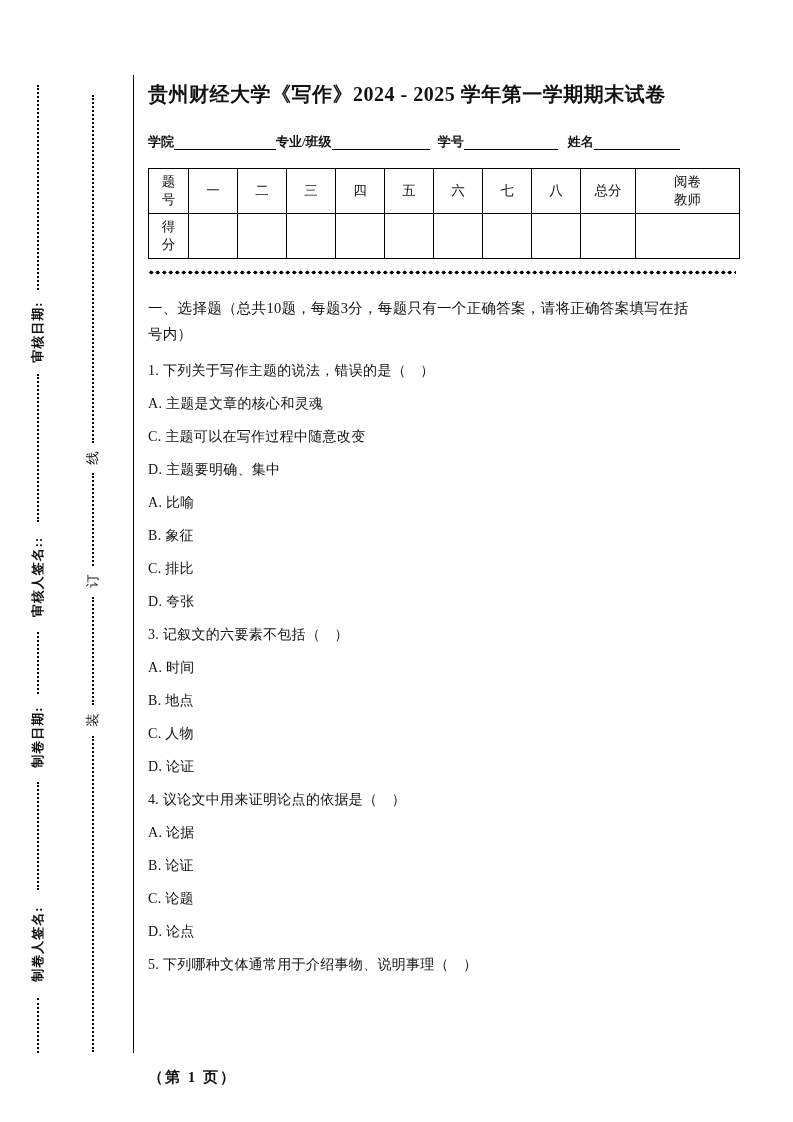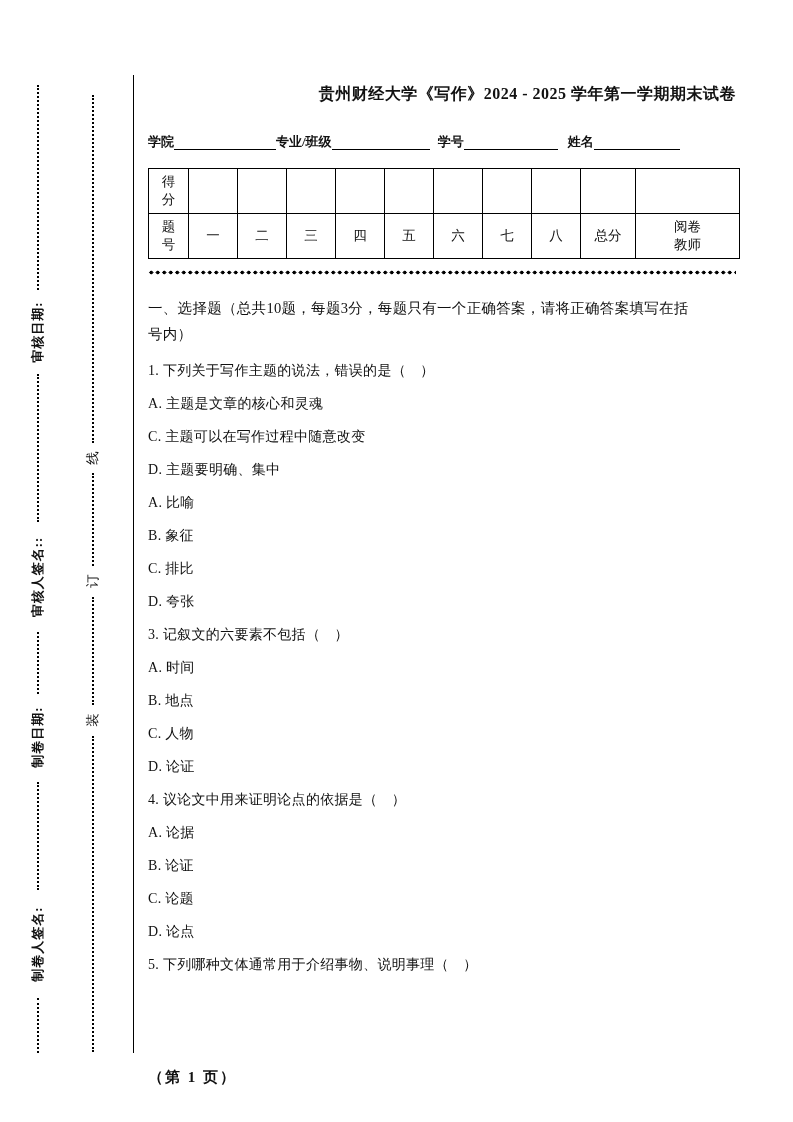--- a/index.html
+++ b/index.html
@@ -13,21 +13,21 @@
     position:absolute;white-space:nowrap;font-size:13px;font-weight:bold;
     transform:translate(-50%,-50%) rotate(-90deg);letter-spacing:1px;
   }
   .bind-char{
     position:absolute;font-size:13.5px;
     transform:translate(-50%,-50%) rotate(-90deg);
   }
   .content-rule{position:absolute;left:133px;top:75px;height:978px;width:0;border-left:1.5px solid #000;}
   
   .main{position:absolute;left:148px;top:82px;width:588px;}
-  .title{text-align:right;font-size:16px;font-weight:bold;letter-spacing:0.5px;line-height:24px;}
+  .title{text-align:left;font-size:20px;font-weight:bold;letter-spacing:0.5px;line-height:24px;}
   .info-row{display:flex;align-items:flex-end;margin-top:26px;font-size:13px;font-weight:bold;}
   .info-label{white-space:nowrap;line-height:17px;text-align:right;}
   .info-blank{border-bottom:1.5px solid #000;height:17px;}
   .b1{width:102px;}
   .b2{width:98px;margin-right:8px;}
   .b3{width:94px;margin-right:10px;}
   .b4{width:86px;}
   .g2{}
   .score-table{border-collapse:collapse;table-layout:fixed;width:591px;margin-top:18px;}
   .score-table td{border:1.5px solid #000;text-align:center;vertical-align:middle;height:44px;font-size:13.5px;padding:0;}
@@ -92,44 +92,44 @@
       <col style="width:49px">
         <col style="width:49px">
         <col style="width:49px">
         <col style="width:49px">
       <col style="width:49px">
         <col style="width:55px">
         <col style="width:104px">
     </colgroup>
     <tbody>
       <tr>
+        <td><span class="stack1">题号</span></td>
+        <td>一</td>
+        <td>二</td>
+        <td>三</td>
+        <td>四</td>
+        <td>五</td>
+        <td>六</td>
+        <td>七</td>
+        <td>八</td>
+        <td>总分</td>
+        <td><span class="stack2">阅卷教师</span></td>
+      </tr>
+      <tr>
         <td><span class="stack1">得分</span></td>
         <td></td>
         <td></td>
         <td></td>
         <td></td>
         <td></td>
         <td></td>
         <td></td>
         <td></td>
         <td></td>
         <td></td>
-      </tr>
-      <tr>
-        <td><span class="stack1">题号</span></td>
-        <td>一</td>
-        <td>二</td>
-        <td>三</td>
-        <td>四</td>
-        <td>五</td>
-        <td>六</td>
-        <td>七</td>
-        <td>八</td>
-        <td>总分</td>
-        <td><span class="stack2">阅卷教师</span></td>
       </tr>
     </tbody>
   </table>
 
   <div class="dot-sep"></div>
 
   <div class="section-heading">
     <div>一、选择题（总共10题，每题3分，每题只有一个正确答案，请将正确答案填写在括</div>
     <div>号内）</div>
   </div>

